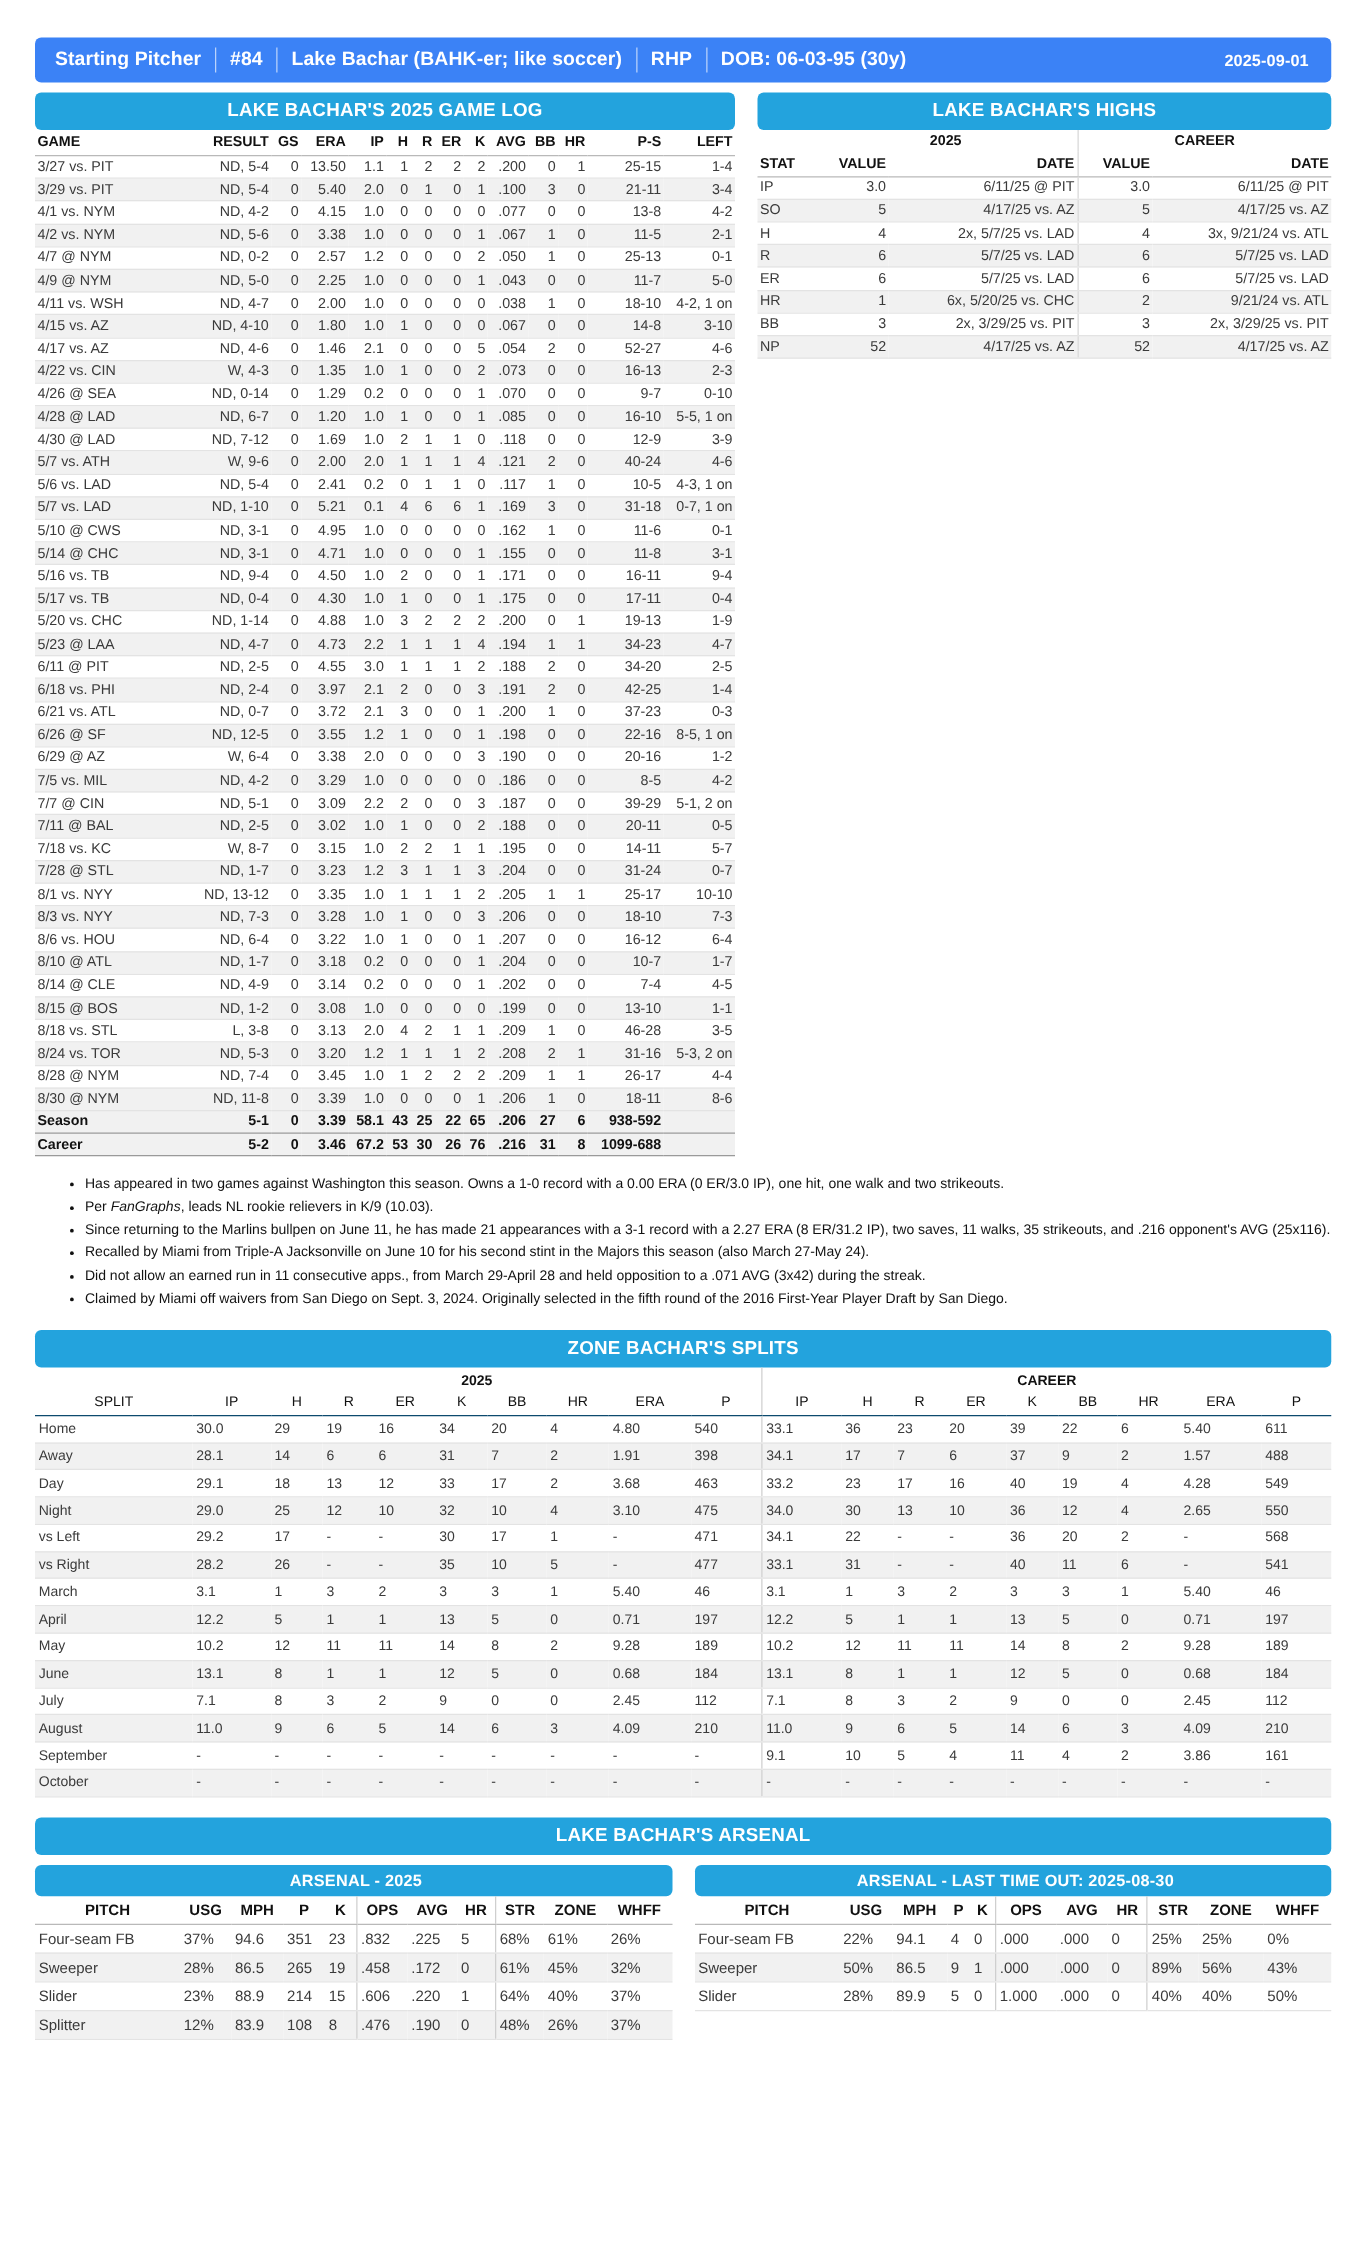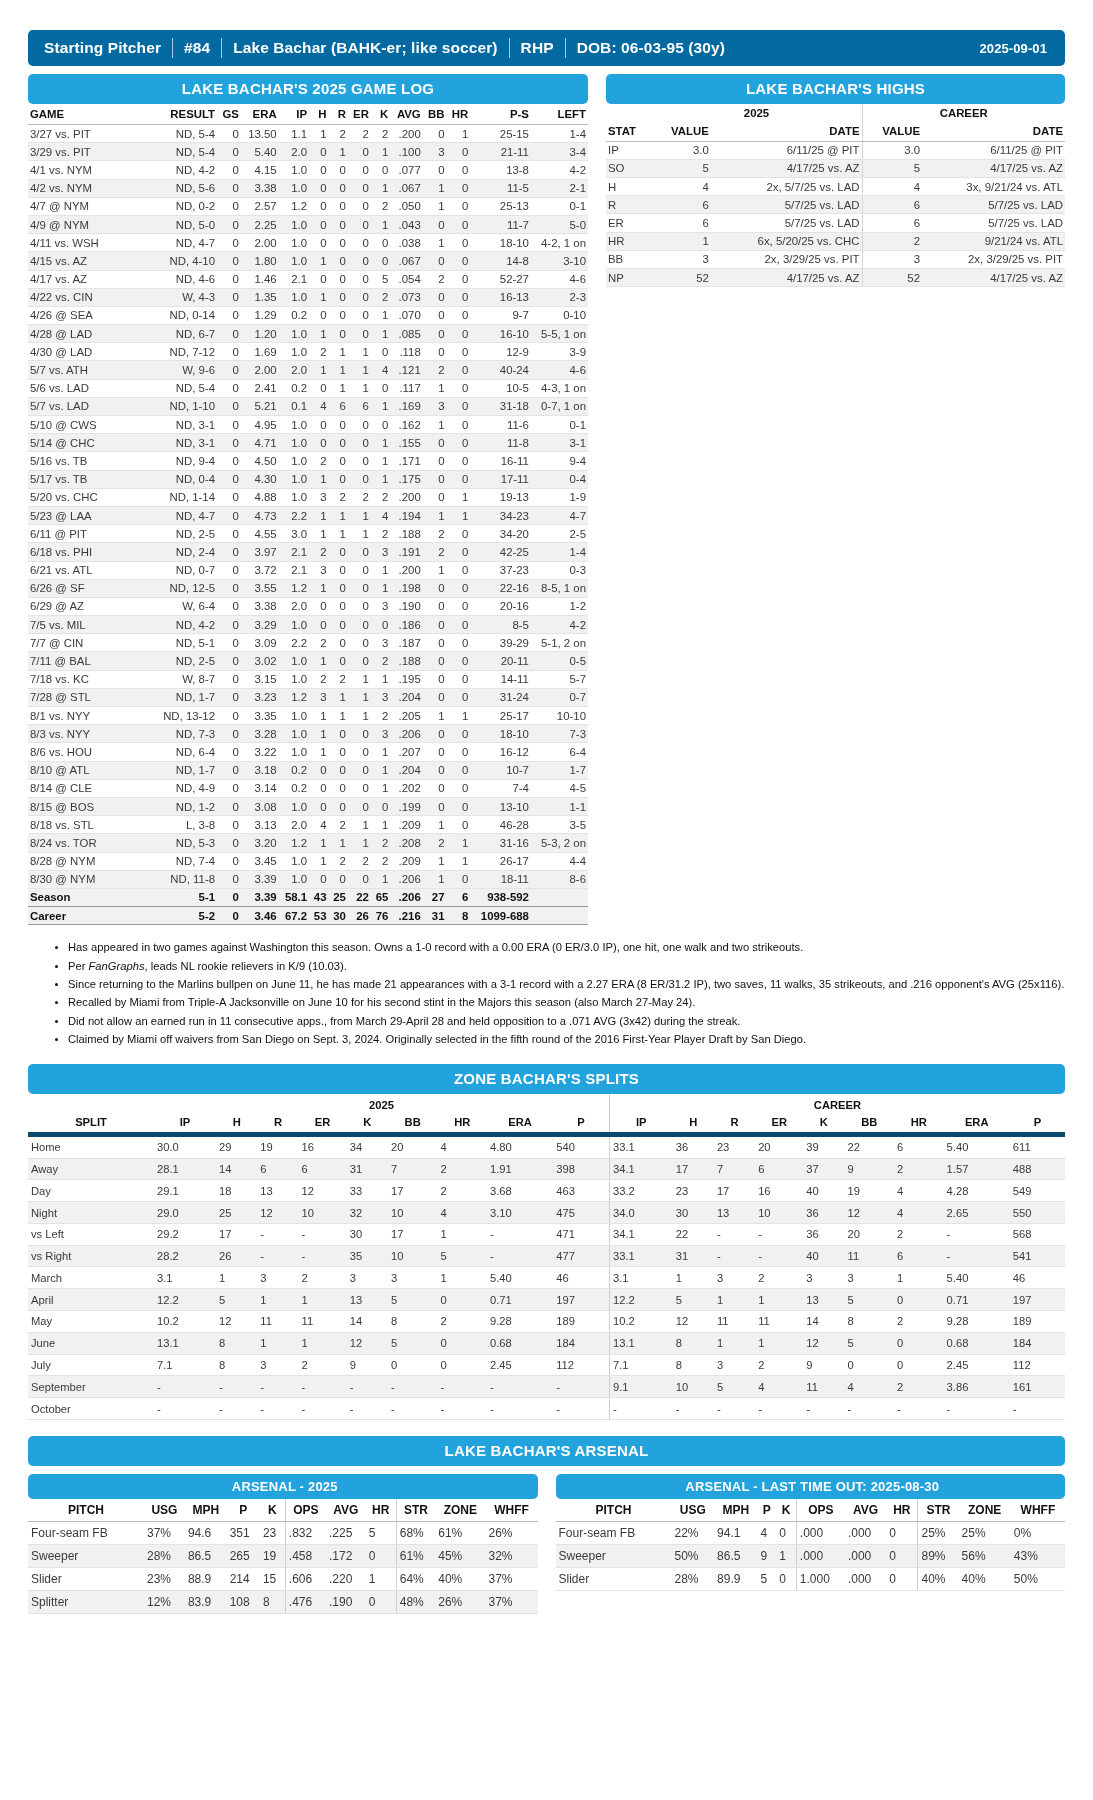--- a/index.html
+++ b/index.html
@@ -7,21 +7,21 @@
     width:1093px; height:1800px;
     font-family:"Liberation Sans", sans-serif;
     color:#1b1b1b;
     -webkit-font-smoothing:antialiased;
   }
   .page{ width:1093px; height:1800px; position:relative; padding:0; box-sizing:border-box;}
   .inner{ padding:30px 28px 0 28px; box-sizing:border-box;}
 
   
   .titlebar{
-    background:#0369a1;
+    background:#3b82f6;
     border-radius:5px;
     height:36px;
     display:flex;
     align-items:center;
     padding:0 14px;
     color:#ffffff;
     font-weight:bold;
     font-size:15.5px;
     letter-spacing:.1px;
     justify-content:space-between;
@@ -97,21 +97,21 @@
     font-size:11.2px;
     line-height:1.55;
     color:#111;
   }
   ul.notes li{margin:0 0 1px 0;}
   ul.notes li::marker{font-size:10px;}
 
   
   .splits-wrap{margin-top:16px;}
   table.splits{width:100%;border-collapse:collapse;font-size:11.2px;color:#3a3a3a;}
-  table.splits th{font-weight:bold;color:#111;padding:4px 3px;border-bottom:5px solid #0c4a6e;white-space:nowrap;}
+  table.splits th{font-weight:normal;color:#111;padding:4px 3px;border-bottom:1px solid #0c4a6e;white-space:nowrap;}
   table.splits td{padding:4.4px 3px;white-space:nowrap;border-bottom:1px solid #e3e3e3;}
   table.splits tbody tr:nth-child(even){background:#f1f1f1;}
   table.splits .grp td{text-align:center;font-weight:bold;color:#111;border-bottom:none;padding-bottom:1px;}
   table.splits .vsep{border-left:1px solid #cfcfcf;}
 
   
   .ars-cols{display:flex;gap:18px;margin-top:8px;}
   .ars-col{flex:1;}
   table.ars{width:100%;border-collapse:collapse;font-size:12px;color:#3a3a3a;}
   table.ars th{font-weight:bold;color:#111;padding:4px 3px;border-bottom:1px solid #b9b9b9;white-space:nowrap;}
@@ -1214,20 +1214,41 @@
               <td class="num">112</td>
               <td class="num vsep">7.1</td>
               <td class="num">8</td>
               <td class="num">3</td>
               <td class="num">2</td>
               <td class="num">9</td>
               <td class="num">0</td>
               <td class="num">0</td>
               <td class="num">2.45</td>
               <td class="num">112</td>
+            </tr>
+            <tr>
+              <td class="lft">August</td>
+              <td class="num">11.0</td>
+              <td class="num">9</td>
+              <td class="num">6</td>
+              <td class="num">5</td>
+              <td class="num">14</td>
+              <td class="num">6</td>
+              <td class="num">3</td>
+              <td class="num">4.09</td>
+              <td class="num">210</td>
+              <td class="num vsep">11.0</td>
+              <td class="num">9</td>
+              <td class="num">6</td>
+              <td class="num">5</td>
+              <td class="num">14</td>
+              <td class="num">6</td>
+              <td class="num">3</td>
+              <td class="num">4.09</td>
+              <td class="num">210</td>
             </tr>
             <tr>
               <td class="lft">September</td>
               <td class="num">-</td>
               <td class="num">-</td>
               <td class="num">-</td>
               <td class="num">-</td>
               <td class="num">-</td>
               <td class="num">-</td>
               <td class="num">-</td>

